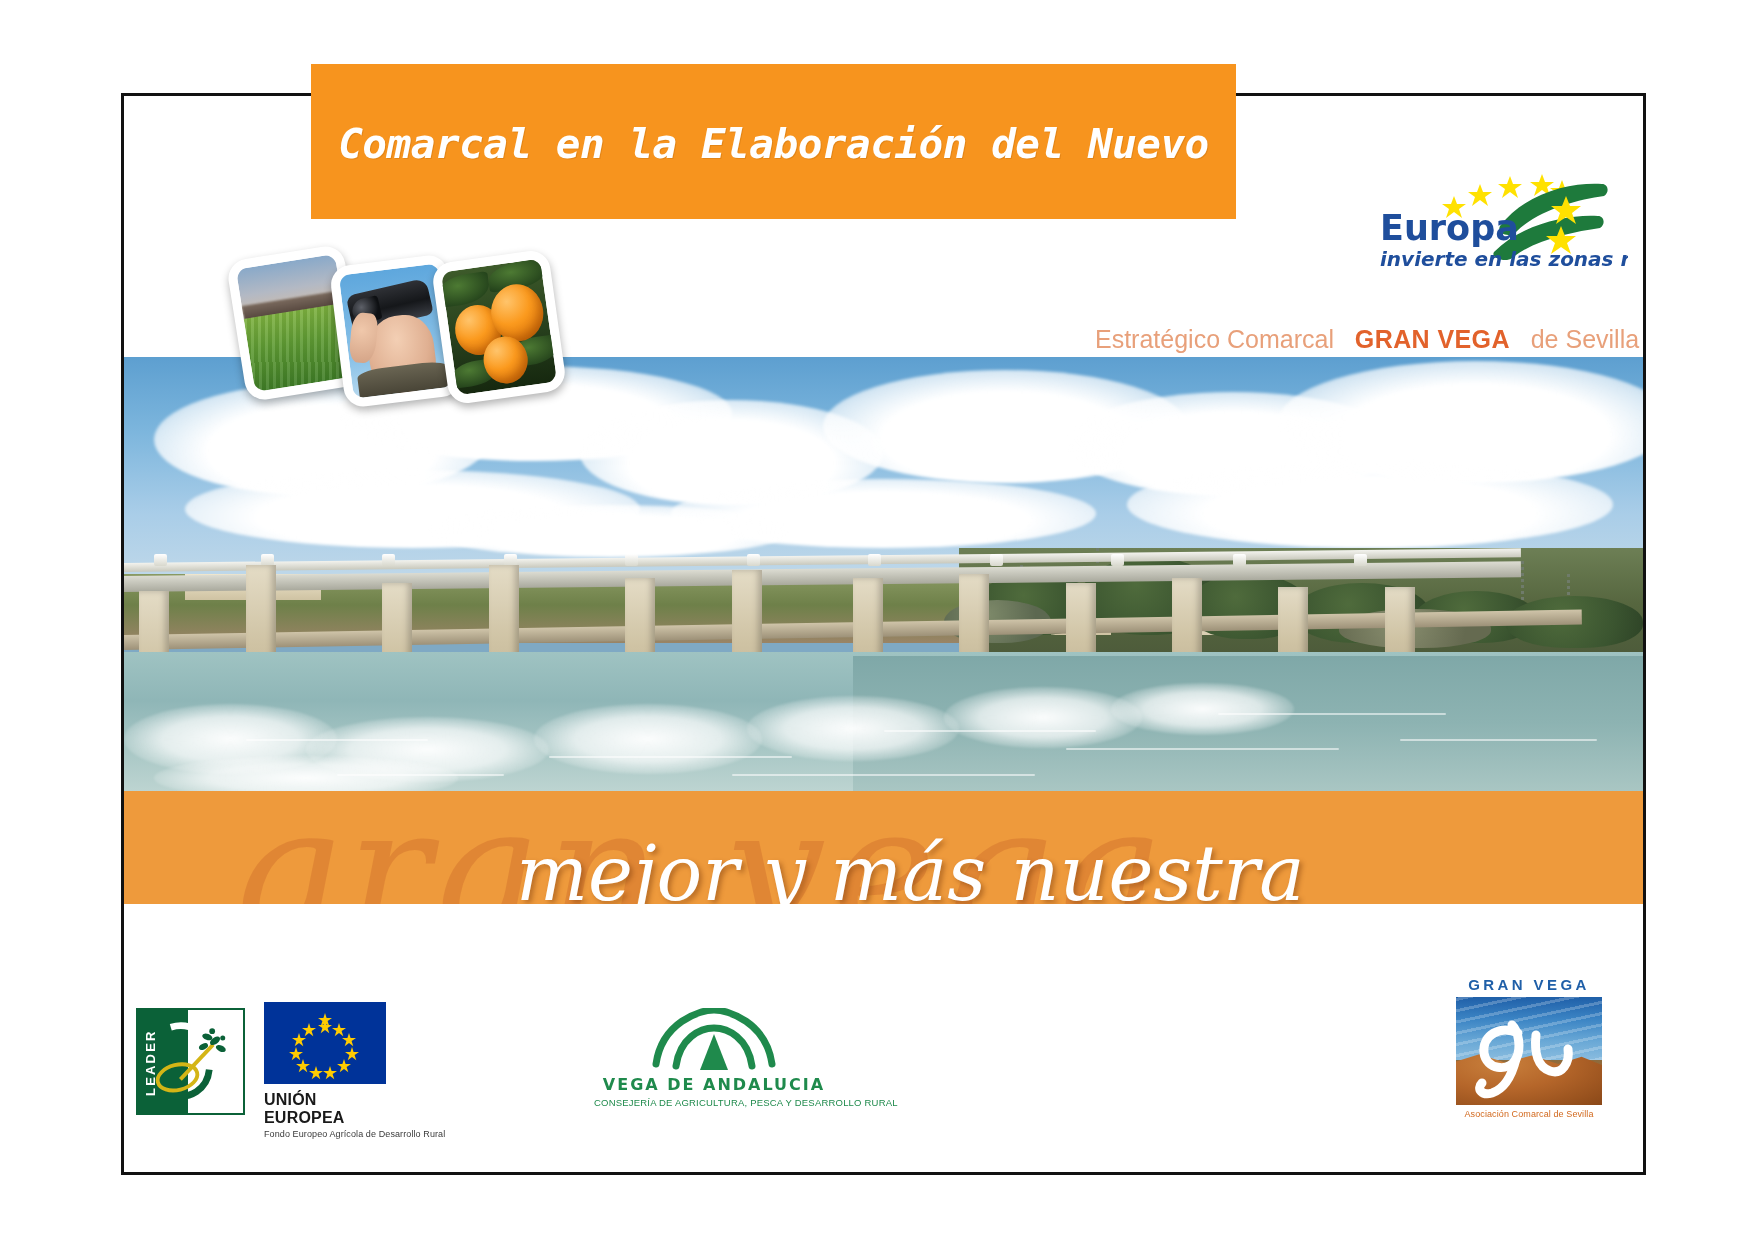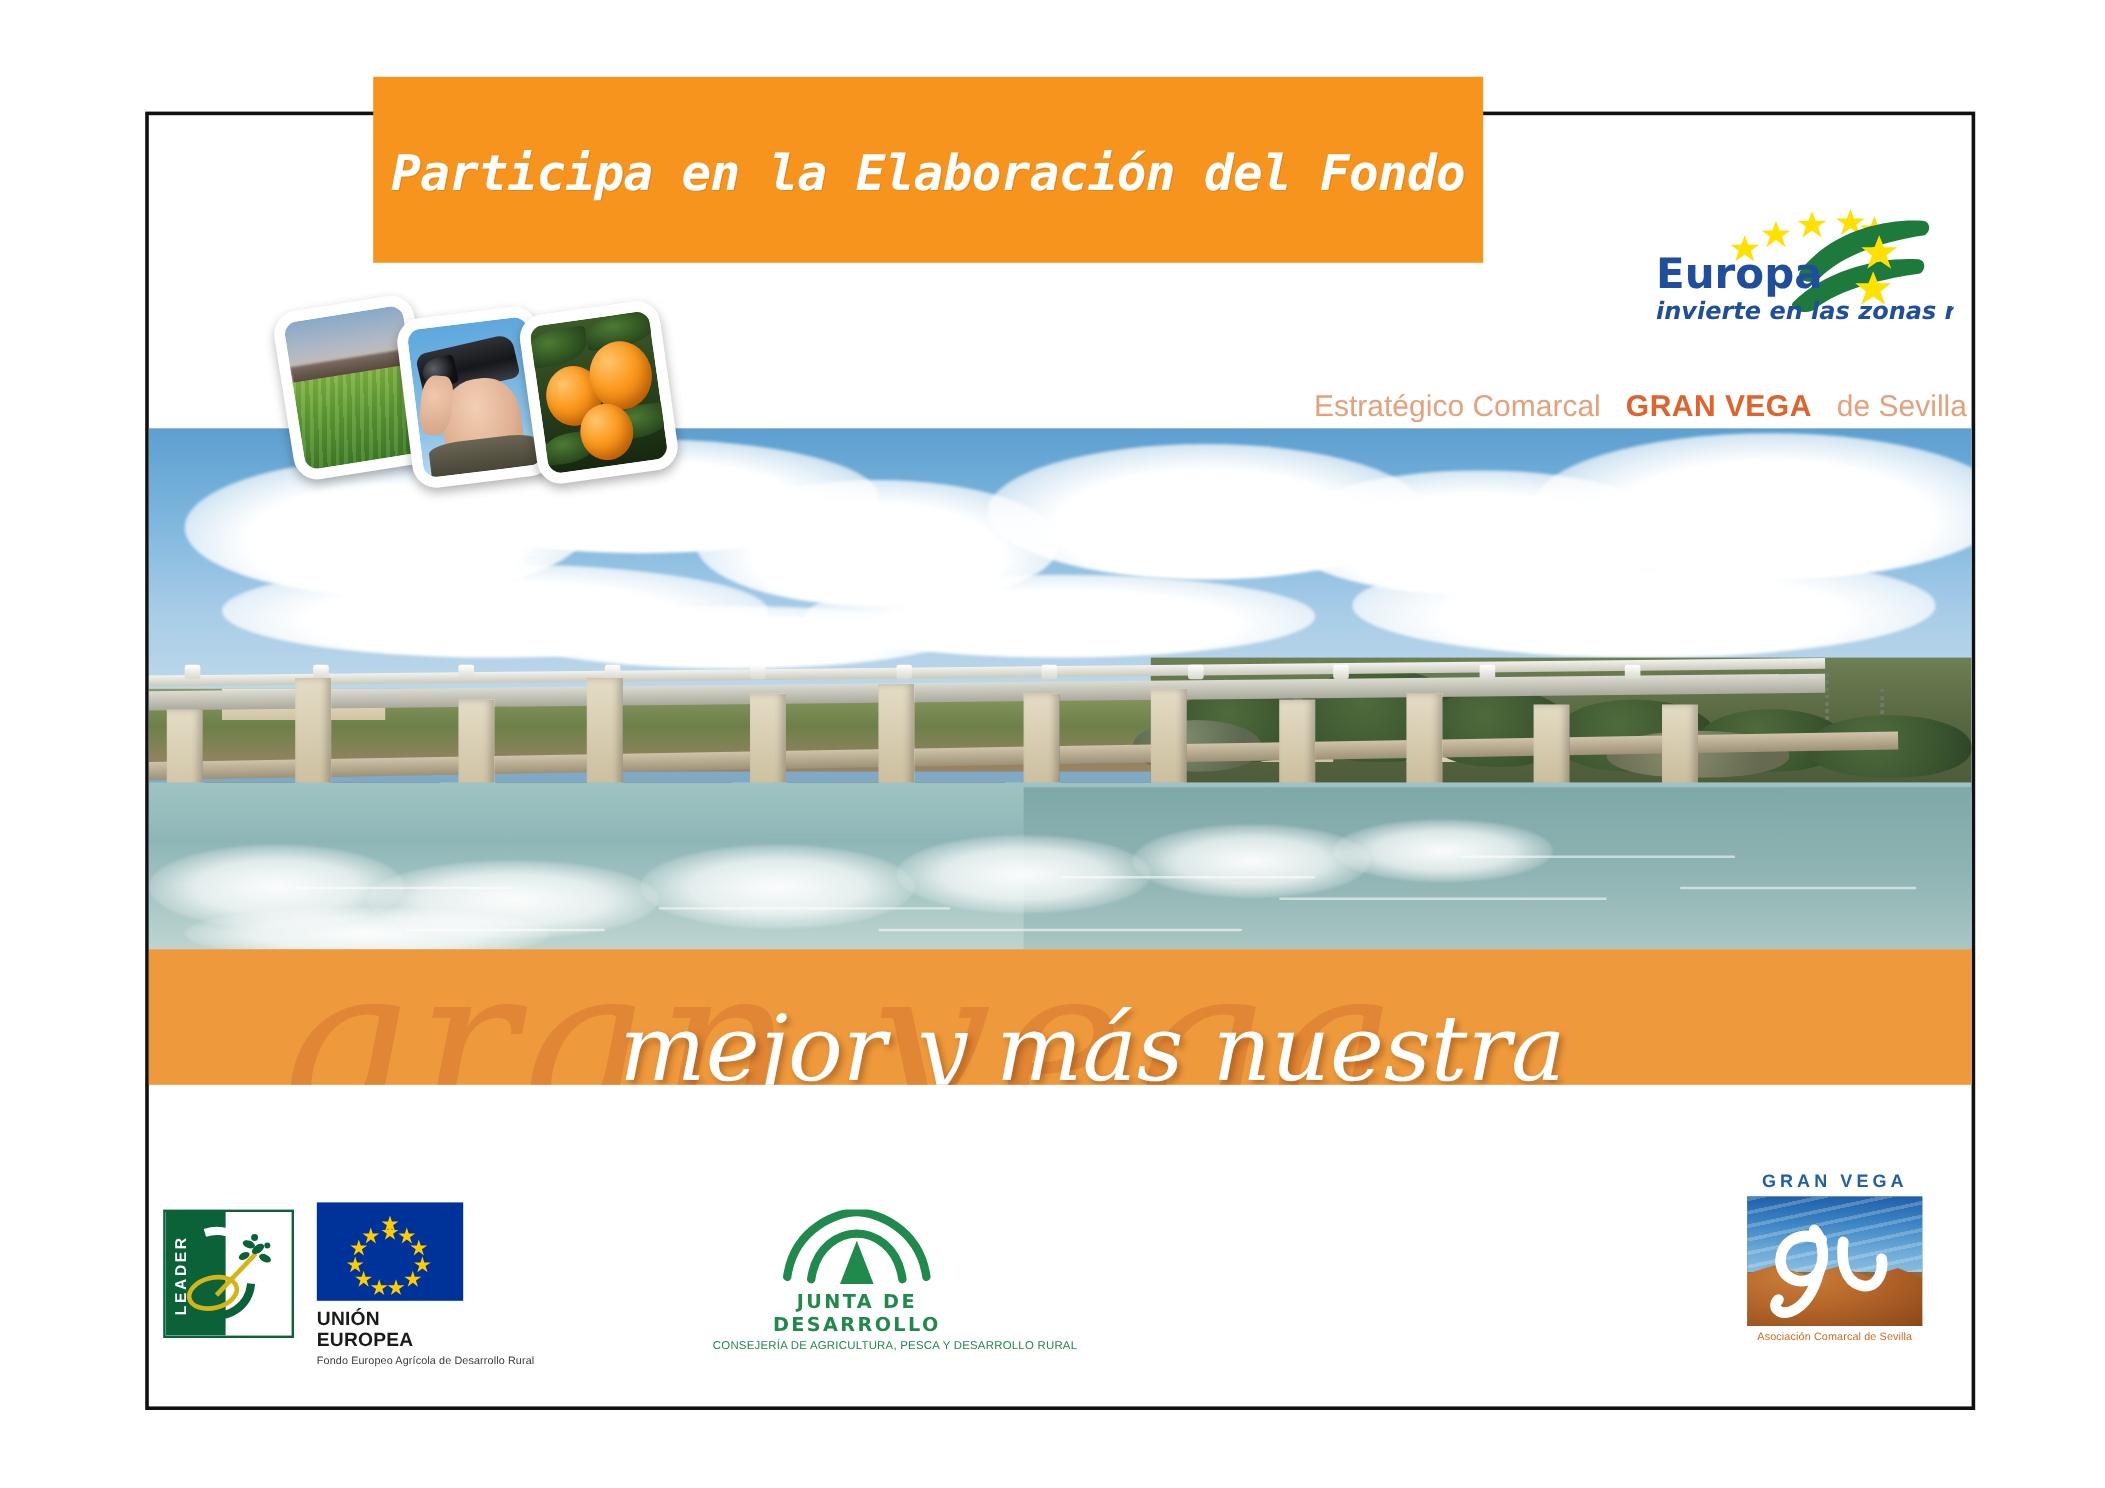--- a/index.html
+++ b/index.html
@@ -376,21 +376,21 @@
     margin-top: 4px; font-size: 9px; color:#D2691E; text-align:center;
     letter-spacing:.1px; white-space:nowrap;
   }
 </style>
 </head>
 <body>
 
 <div id="poster-frame"></div>
 
 <div id="title-banner">
-  <div class="tline l1">Participa en la Elaboración del Fondo</div>
+  <div class="tline l1">Comarcal en la Elaboración del Nuevo</div>
 </div>
 
 <div id="europa-logo">
   <svg viewBox="0 0 252 128" xmlns="http://www.w3.org/2000/svg" aria-hidden="true">
     <g fill="#FFE100" stroke="none">
       <polygon points="78,52 81,60 90,60 83,65 86,74 78,68 70,74 73,65 66,60 75,60"></polygon>
       <polygon points="104,40 107,48 116,48 109,53 112,62 104,56 96,62 99,53 92,48 101,48"></polygon>
       <polygon points="134,32 137,40 146,40 139,45 142,54 134,48 126,54 129,45 122,40 131,40"></polygon>
       <polygon points="166,30 169,38 178,38 171,43 174,52 166,46 158,52 161,43 154,38 163,38"></polygon>
       <polygon points="186,36 189,44 198,44 191,49 194,58 186,52 178,58 181,49 174,44 183,44"></polygon>
@@ -587,21 +587,21 @@
     <div id="eu-title">UNIÓN EUROPEA</div>
     <div id="eu-sub">Fondo Europeo Agrícola de Desarrollo Rural</div>
   </div>
 
   <div id="junta-logo">
     <svg viewBox="0 0 132 64" xmlns="http://www.w3.org/2000/svg" aria-hidden="true">
       <path d="M8 56 C14 14 52 2 66 2 C80 2 118 14 124 56" fill="none" stroke="#1F8A4C" stroke-width="7" stroke-linecap="round"></path>
       <path d="M28 58 C32 30 52 20 66 20 C80 20 100 30 104 58" fill="none" stroke="#1F8A4C" stroke-width="7" stroke-linecap="round"></path>
       <polygon points="66,26 80,62 52,62" fill="#1F8A4C"></polygon>
     </svg>
-    <div id="junta-title">JUNTA DE DESARROLLO</div>
+    <div id="junta-title">VEGA DE ANDALUCIA</div>
     <div id="junta-sub">CONSEJERÍA DE AGRICULTURA, PESCA Y DESARROLLO RURAL</div>
   </div>
 
   <div id="gv-logo">
     <div id="gv-title">GRAN VEGA</div>
     <div id="gv-tile">
       <div class="water"></div>
       <div class="earth"></div>
       <svg viewBox="0 0 146 108" xmlns="http://www.w3.org/2000/svg" aria-hidden="true">
         <g fill="none" stroke="#ffffff" stroke-width="9" stroke-linecap="round" stroke-linejoin="round">

